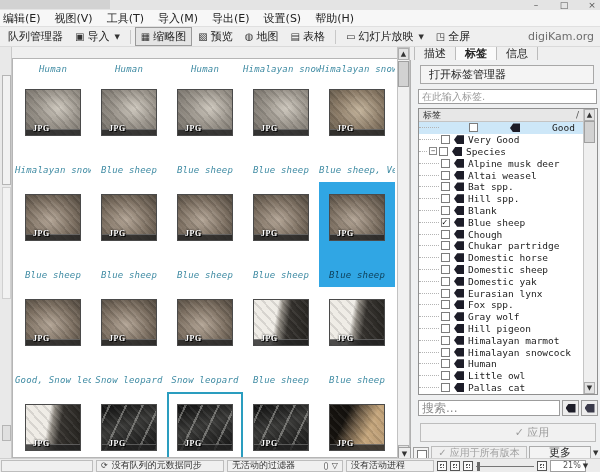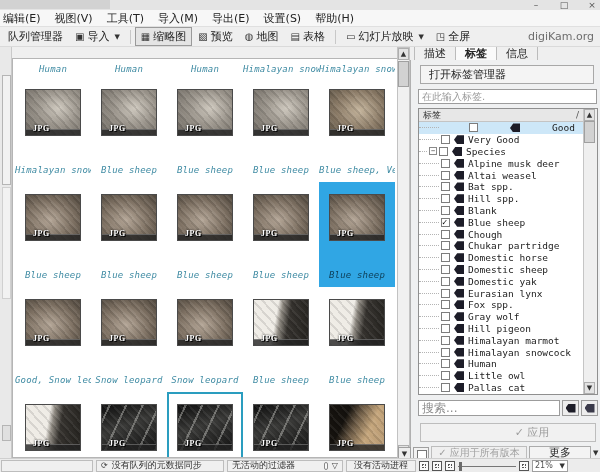--- a/index.html
+++ b/index.html
@@ -94,31 +94,31 @@
   .apply-all { flex:1; height:14px; background:#efefef; border:1px solid #bdbdbd; color:#a0a0a0; font-size:10px; text-align:center; line-height:12px; white-space:nowrap; }
   .more-btn { width:62px; height:14px; background:#f3f3f3; border:1px solid #ababab; color:#222; font-size:11px; text-align:center; line-height:12px; }
   .more-drop { font-size:7px; color:#333; width:8px; }
 
   
   .statusbar { position:absolute; left:0; top:458px; width:600px; height:14px; background:#ececec; border-top:1px solid #cfcfcf; display:flex; align-items:center; gap:3px; padding:0 1px; font-size:9px; color:#333; }
   .seg { height:12px; border:1px solid #bdbdbd; background:#f0f0f0; display:flex; align-items:center; padding:0 4px; gap:4px; white-space:nowrap; overflow:hidden; }
   .seg-empty { width:92px; }
   .seg-sync { width:128px; }
   .seg-filter { width:116px; }
-  .seg-process { width:70px; justify-content:center; }
+  .seg-process { width:88px; justify-content:flex-start; }
   .s-ico { font-size:8px; color:#444; line-height:9px; }
   .funnel { margin-left:auto; }
   .pill { width:4px; height:8px; border:1px solid #888; border-radius:2px; background:#fafafa; }
   .zoom-icons { display:flex; gap:3px; align-items:center; }
   .zi { width:10px; height:10px; border:1px solid #555; position:relative; background:#fafafa; }
   .zi::before { content:""; position:absolute; left:2px; top:2px; right:2px; bottom:2px; border:1px dotted #555; }
   .slider { width:58px; height:10px; position:relative; }
   .slider::before { content:""; position:absolute; left:0; right:0; top:5px; height:1px; background:#777; }
   .slider-handle { position:absolute; left:1px; top:1px; width:3px; height:9px; background:#6a6a6a; }
-  .zoom-combo { width:36px; height:12px; border:1px solid #9f9f9f; background:#fff; display:flex; align-items:center; justify-content:space-between; padding:0 2px; color:#555; font-size:8px; }
+  .zoom-combo { width:36px; height:12px; border:1px solid #9f9f9f; background:#fff; display:flex; align-items:center; justify-content:space-between; padding:0 12px; color:#555; font-size:8px; }
 </style>
 </head>
 <body>
 
 <div class="app">
 
   <div class="titlebar">
     <div class="title-block"></div>
     <div class="win-controls">
       <span class="win-btn">–</span>

